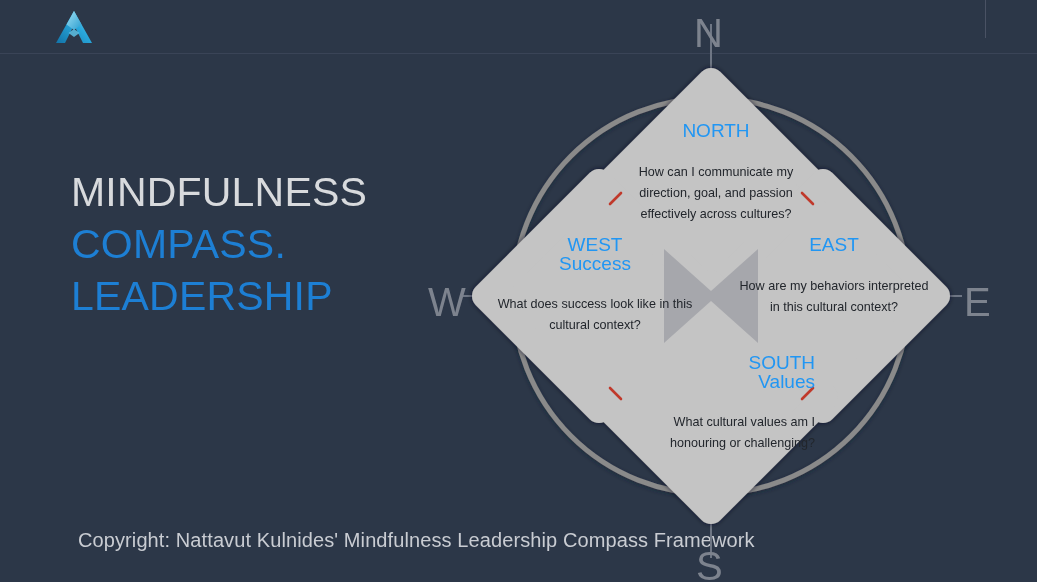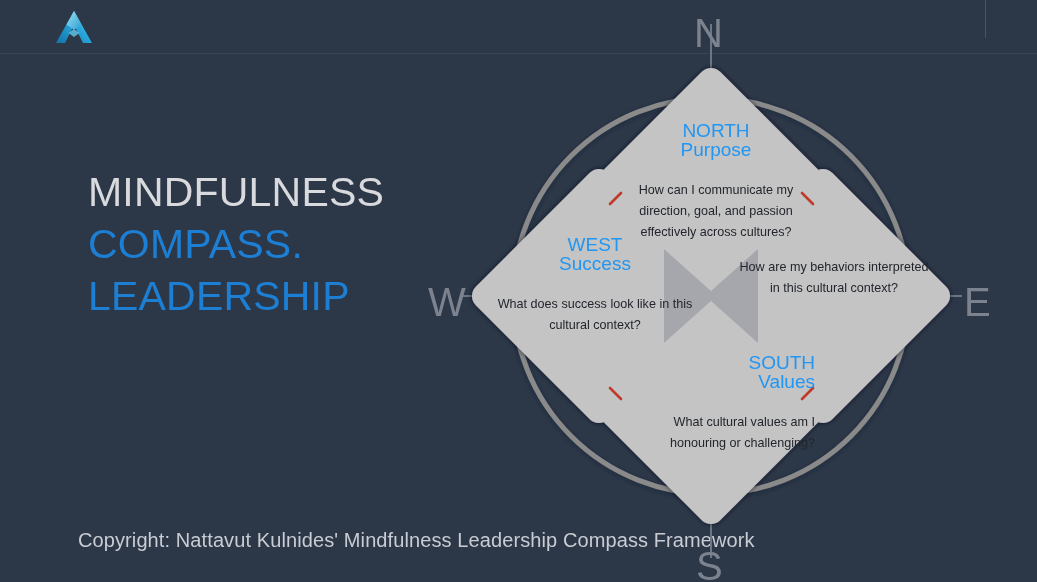--- a/index.html
+++ b/index.html
@@ -20,21 +20,21 @@
   #header-divider {
     position:absolute; left:985px; top:0px; width:1px; height:38px;
     background:#4a5264;
   }
   #logo {
     position:absolute; left:54px; top:9px; width:40px; height:36px;
   }
 
   
   #title-block {
-    position:absolute; left:71px; top:166px; width:420px;margin-left:17px;
+    position:absolute; left:71px; top:166px; width:420px;
   }
   .title-line {
     font-size:41px;
     font-weight:400;
     line-height:52px;
     letter-spacing:0.2px;
     white-space:nowrap;
   }
   .title-white { color:#d8dadd; }
   .title-blue  { color:#1d7fd4; }
@@ -172,25 +172,25 @@
     </g>
   </svg>
 
   <div class="cardinal" id="cardinal-n">N</div>
   <div class="cardinal" id="cardinal-e">E</div>
   <div class="cardinal" id="cardinal-s">S</div>
   <div class="cardinal" id="cardinal-w">W</div>
 
   <div class="quad-text" id="quad-north">
     <div class="quad-head">NORTH</div>
-    <div class="quad-head">Purpose</div>
     <div class="quad-body">How can I communicate my direction, goal, and passion effectively across cultures?</div>
   </div>
 
   <div class="quad-text" id="quad-east">
+    <div class="quad-head">EAST</div>
     <div class="quad-body">How are my behaviors interpreted in this cultural context?</div>
   </div>
 
   <div class="quad-text" id="quad-south">
     <div class="quad-head">SOUTH</div>
     <div class="quad-head">Values</div>
     <div class="quad-body">What cultural values am I honouring or challenging?</div>
   </div>
 
   <div class="quad-text" id="quad-west">

